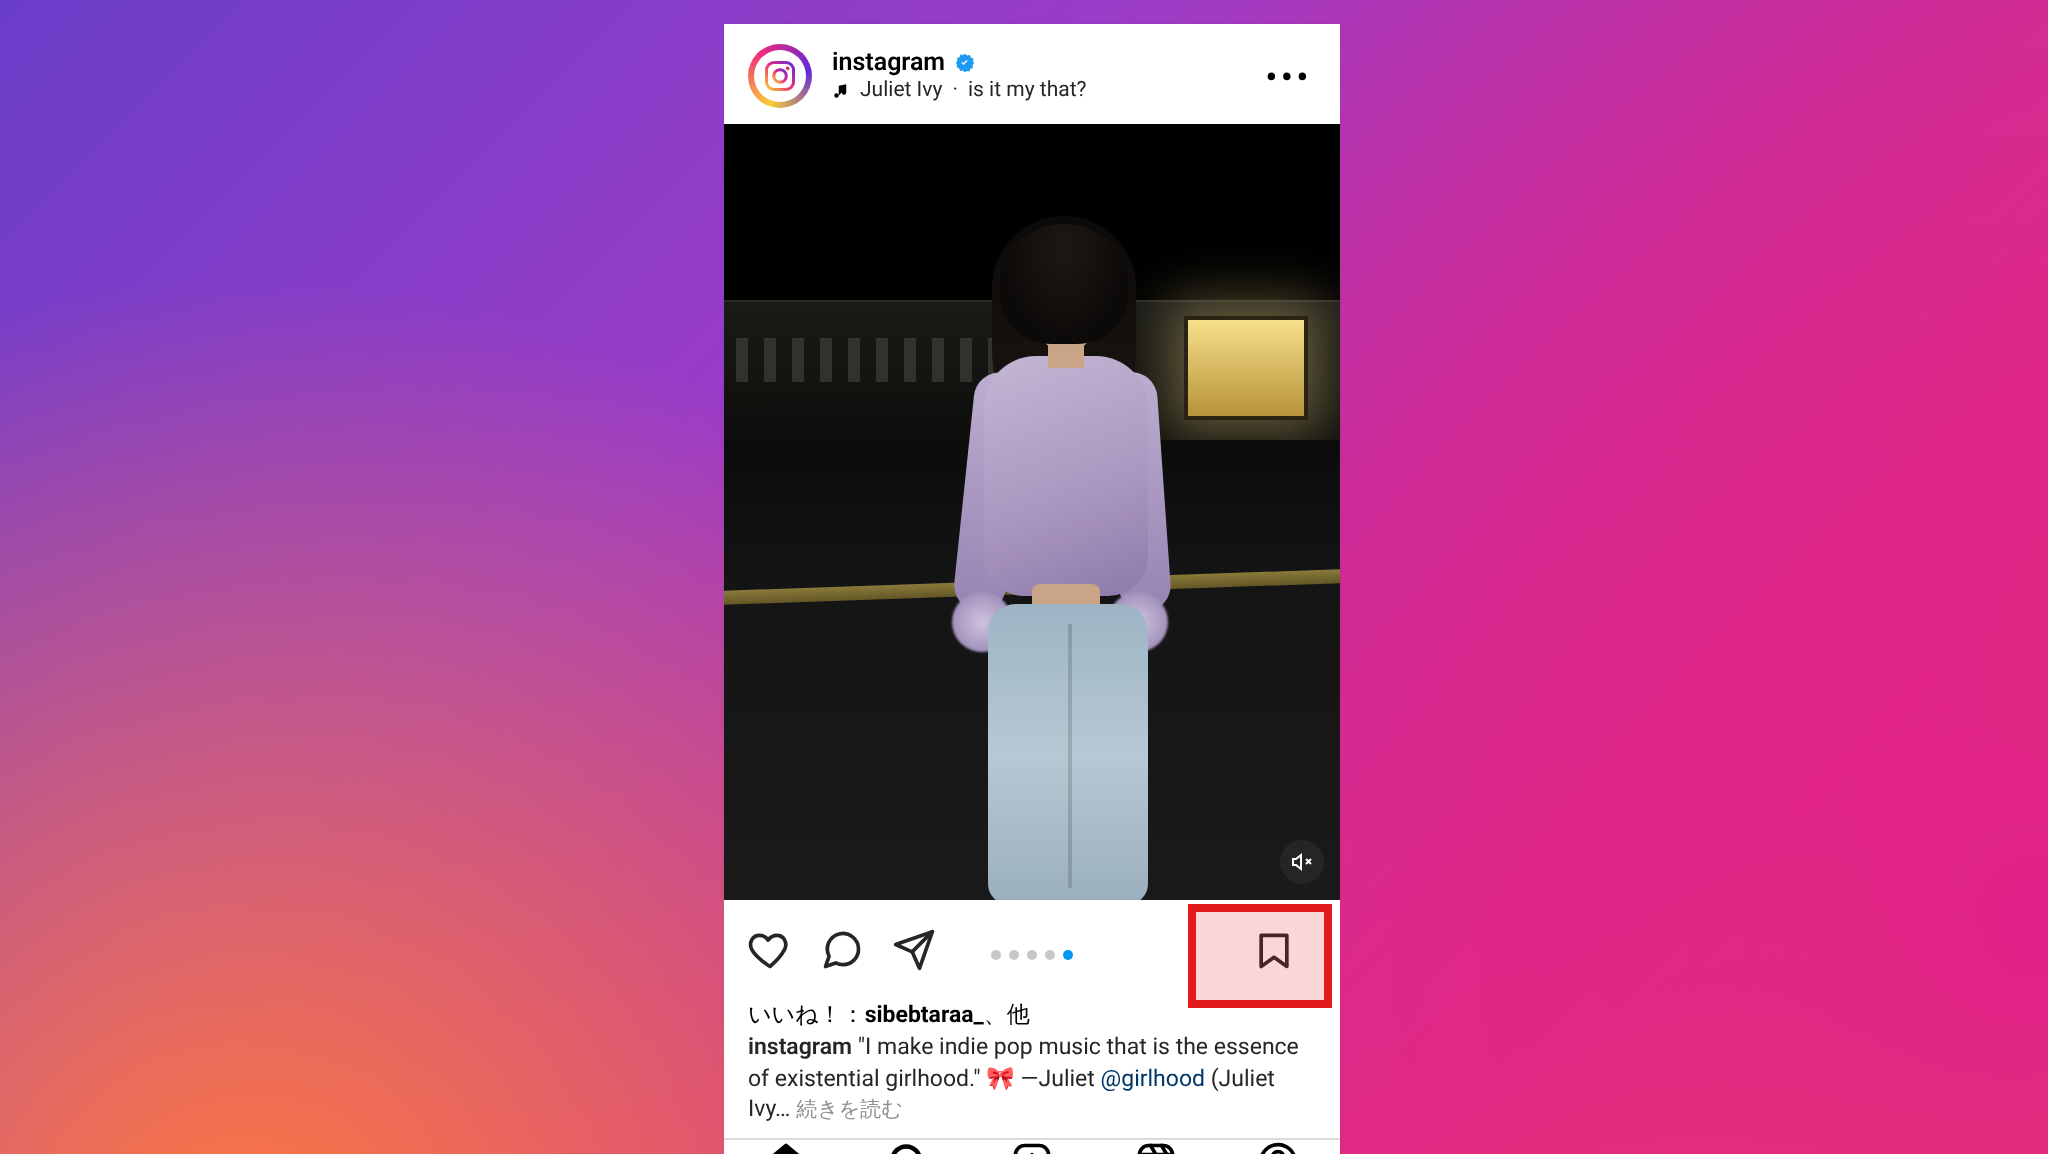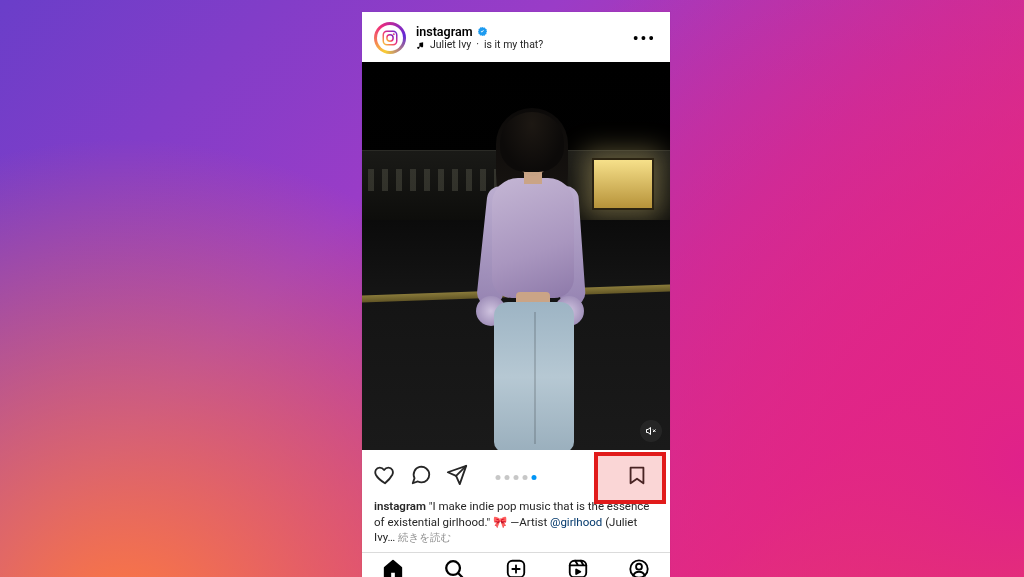--- a/index.html
+++ b/index.html
@@ -265,23 +265,26 @@
       </div>
     <span class="save-slot clickable">
       <svg viewBox="0 0 24 24">
           <path d="M19 21l-7-5-7 5V4h14v17z"></path>
         </svg>
     </span>
   </div>
 
   <div class="highlight"></div>
 
+  <div class="likes-line clickable">
+    <span>いいね！：</span><b>sibebtaraa_</b><span>、他</span>
+  </div>
 
   <div class="caption">
-    <span class="uname clickable">instagram</span><span> "I make indie pop music that is the essence of existential girlhood." </span><span>🎀</span><span> —Artist </span><span class="mention clickable">@girlhood</span><span> (Juliet Ivy… </span><span class="more-read clickable">続きを読む</span>
+    <span class="uname clickable">instagram</span><span> "I make indie pop music that is the essence of existential girlhood." </span><span>🎀</span><span> —Juliet </span><span class="mention clickable">@girlhood</span><span> (Juliet Ivy… </span><span class="more-read clickable">続きを読む</span>
   </div>
 
   <div class="bottom-nav">
     <span class="home clickable">
       <svg viewBox="0 0 24 24">
           <path d="M3 10.5 12 3l9 7.5V21h-6v-6h-6v6H3V10.5z"></path>
         </svg>
     </span>
     <span class="clickable">
       <svg viewBox="0 0 24 24" style="stroke-width:2.5">

